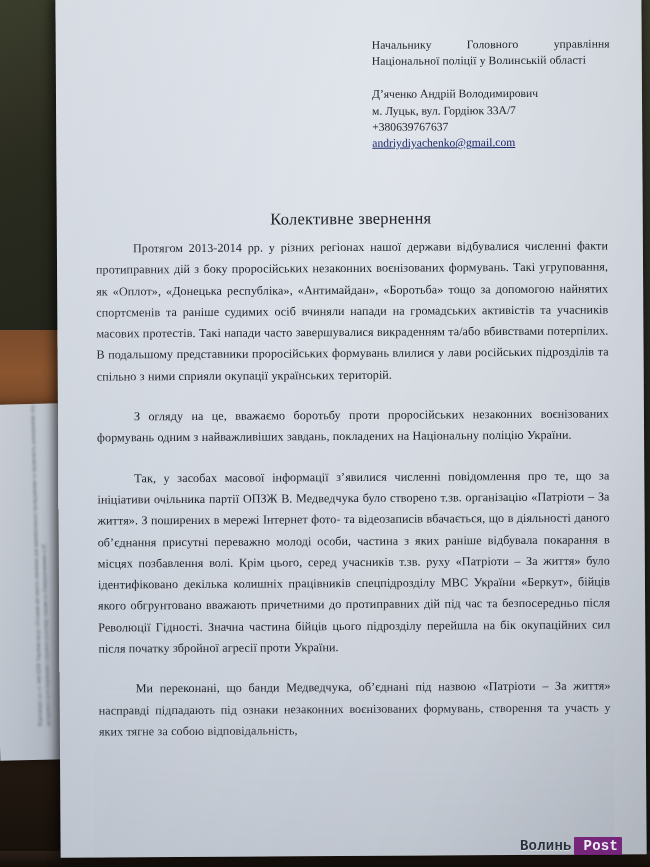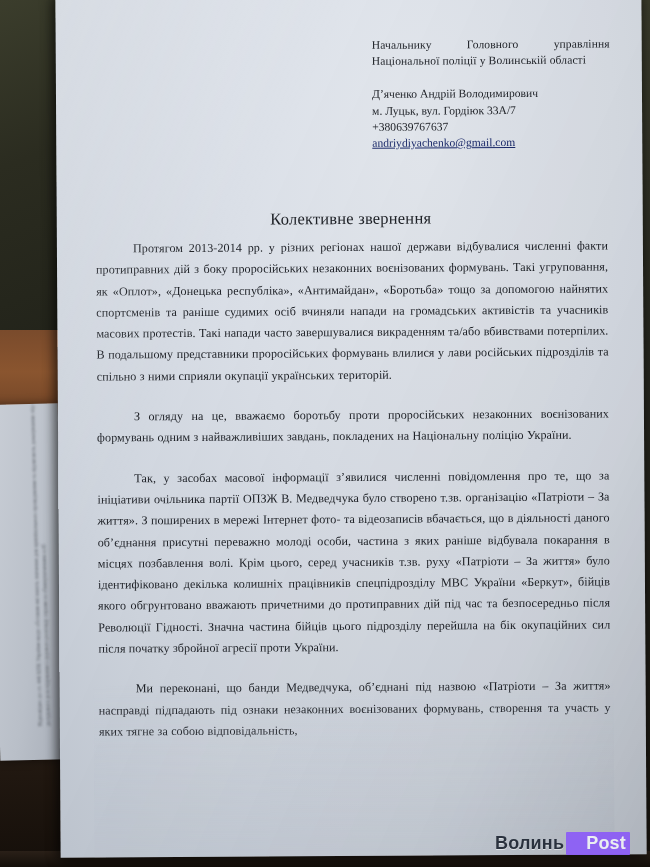--- a/index.html
+++ b/index.html
@@ -109,30 +109,30 @@
   
   .blur-low{
     position:absolute;left:0;right:0;top:690px;height:172px;
     pointer-events:none;
     backdrop-filter:blur(.45px);
     background:linear-gradient(180deg, rgba(190,198,210,0) 0%, rgba(186,194,206,.30) 100%);
   }
 
   
   #watermark{
-    position:absolute;right:20px;bottom:12px;
+    position:absolute;right:28px;bottom:12px;
     display:flex;align-items:center;
-    font-family:Liberation Sans, sans-serif;
-    font-size:18px;font-weight:700;letter-spacing:.2px;
+    font-family:Liberation Mono, monospace;
+    font-size:14px;font-weight:700;letter-spacing:.2px;
     opacity:.93;
   }
   #watermark .wm-a{color:#1f2633;text-shadow:0 1px 0 rgba(255,255,255,.55);}
   #watermark .wm-b{
-    background:#8b5cf6;color:#eef1f5;
-    padding:1px 4px 1px 20px;margin-left:2px;
+    background:#701a75;color:#eef1f5;
+    padding:1px 4px 1px 10px;margin-left:2px;
     border-radius:1px;
   }
 </style>
 </head>
 <body>
 
 <div id="backdrop">
   <div class="bg-dark-top"></div>
   <div class="bg-wood"></div>
   <div class="bg-dark-low"></div>

